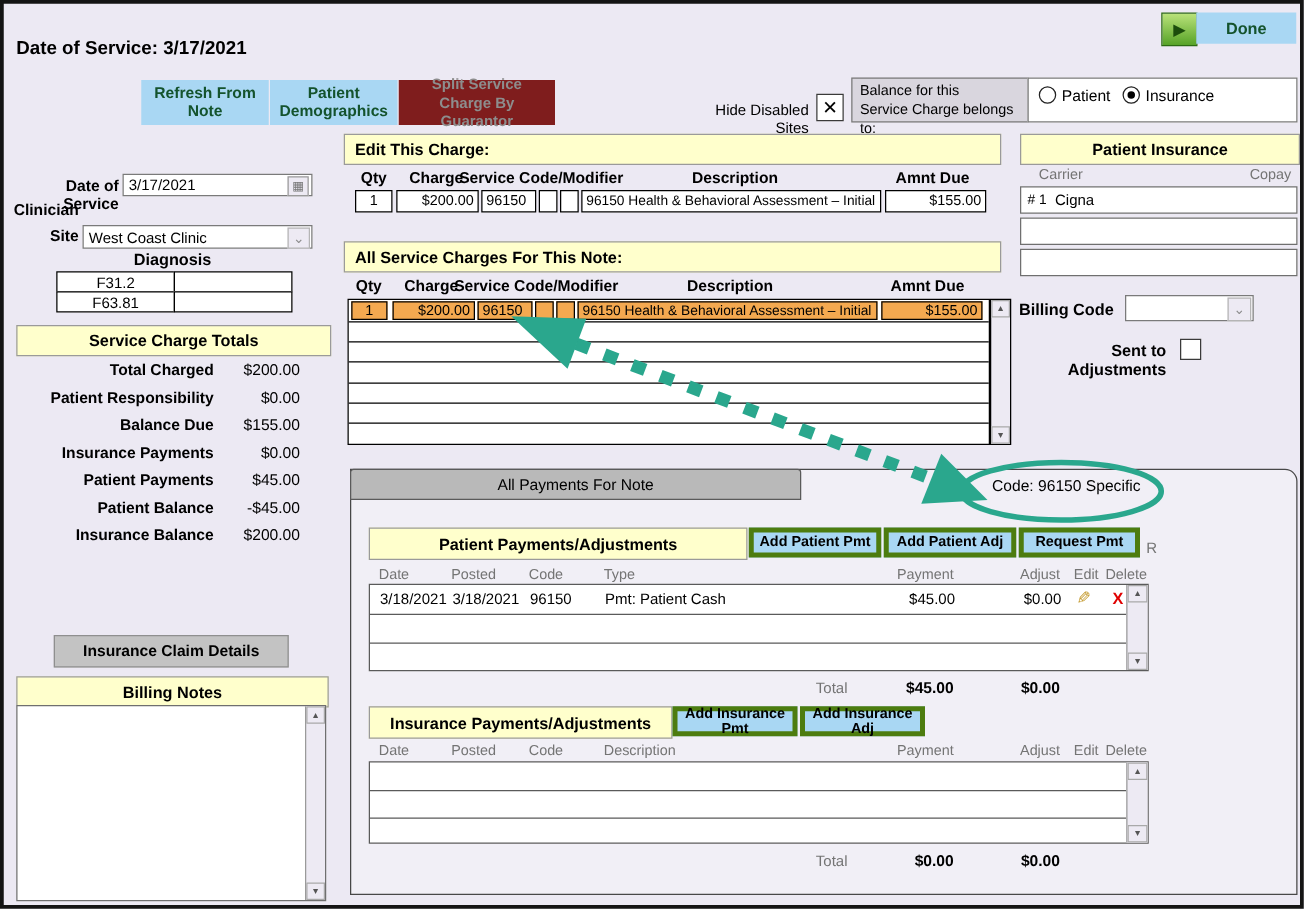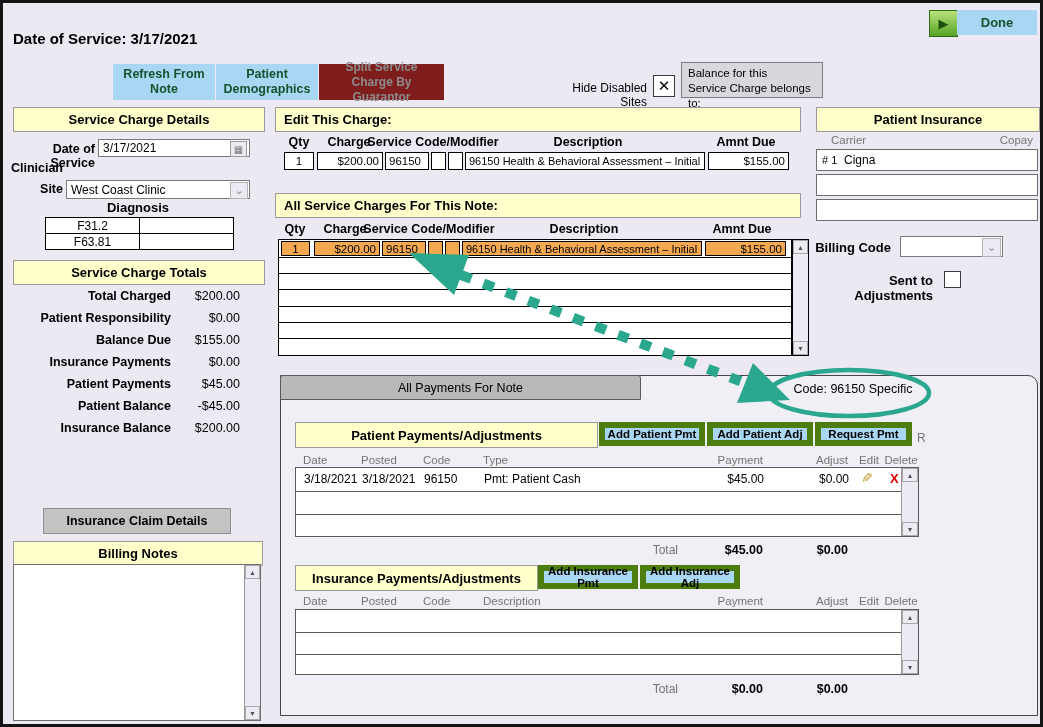--- a/index.html
+++ b/index.html
@@ -4,21 +4,21 @@
 <style>
   html,body{margin:0;padding:0}
   body{width:1043px;height:727px;font-family:"Liberation Sans","DejaVu Sans",sans-serif;background:#fff}
   #frame{position:relative;width:1037px;height:721px;border:3px solid #141414;background:#ECE9F3;overflow:hidden}
   .abs{position:absolute}
   .b{font-weight:bold}
   .yhdr{background:#FFFFCC;border:1px solid #9a9a9a;font-weight:bold;font-size:13px;color:#000;display:flex;align-items:center;justify-content:center}
   .yhdr.lft{justify-content:flex-start;padding-left:8px}
   .bluebtn{background:#A9D7F3;color:#14532d;font-weight:bold;font-size:12.5px;display:flex;align-items:center;justify-content:center;text-align:center;line-height:15px;cursor:default}
   .graybtn{background:#7f1d1d;color:#8d8d8d;font-weight:bold;font-size:12px;display:flex;align-items:center;justify-content:center;text-align:center;line-height:15px}
-  .pbtn{background:#A9D7F3;border:6px solid #4d7c0f;font-weight:bold;font-size:11.5px;display:flex;align-items:center;justify-content:center;text-align:center}
+  .pbtn{background:#A9D7F3;border:4px solid #4d7c0f;font-weight:bold;font-size:11.5px;display:flex;align-items:center;justify-content:center;text-align:center}
   .inp{background:#fff;border:1px solid #7a7a7a;font-size:12px;display:flex;align-items:center;padding:0 4px;color:#000}
   .lbl{font-weight:bold;font-size:12.5px;text-align:right;color:#000}
   .glbl{color:#747474;font-size:11.5px}
   .val{font-size:12.5px;text-align:right;color:#000}
   .cellb{position:absolute;background:#fff;border:1px solid #000;font-size:11.5px;display:flex;align-items:center;padding:0 3px;box-sizing:border-box}
   .hl .cellb{background:#F4A950}
   .colh{position:absolute;font-weight:bold;font-size:12.5px;color:#000;text-align:center}
   .whitebox{background:#fff;border:1px solid #6f6f6f}
   .ptable{position:absolute;background:#fff;border:1px solid #5a5a5a;box-sizing:border-box}
   .prow-line{position:absolute;left:0;right:0;border-top:1px solid #5a5a5a}
@@ -48,22 +48,25 @@
 
   <div class="abs" style="left:540px;top:78px;width:104px;font-size:12px;text-align:right">Hide Disabled Sites</div>
   <div class="abs chk" style="left:650px;top:72px;width:20px;height:20px;display:flex;align-items:center;justify-content:center;font-size:15px;font-weight:bold">
       <span>✕</span>
     </div>
 
   <div class="abs" style="left:678px;top:59px;width:142px;height:36px;background:#D9D6DE;border:1px solid #7a7a7a;font-size:11.5px;line-height:15px;padding:3px 0 0 6px;box-sizing:border-box">
     <div>Balance for this</div>
     <div>Service Charge belongs to:</div>
   </div>
-
-  <div class="abs yhdr" style="left:10px;top:104px;width:250px;height:23px">Service Charge Details</div>
+  <div class="abs" style="left:819px;top:59px;width:216px;height:36px;background:#fff;border:1px solid #7a7a7a;box-sizing:border-box">
+    <span class="abs" style="left:8px;top:5px"><span class="radio"></span> <span style="font-size:12.5px">Patient</span></span>
+    <span class="abs" style="left:75px;top:5px"><span class="radio sel"></span> <span style="font-size:12.5px">Insurance</span></span>
+  </div>
+
 
   <div class="abs lbl" style="left:8px;top:139px;width:84px">Date of Service</div>
   <div class="abs inp" style="left:95px;top:136px;width:152px;height:18px;box-sizing:border-box">
     <span>3/17/2021</span>
     <span class="abs" style="right:2px;top:1px;width:15px;height:14px;background:#EDEAF3;border:1px solid #9a9a9a;color:#777;font-size:10px;display:flex;align-items:center;justify-content:center">▦</span>
   </div>
 
   <div class="abs lbl" style="left:0px;top:158px;width:60px">Clinician</div>
 
   <div class="abs lbl" style="left:0px;top:179px;width:60px">Site</div>

